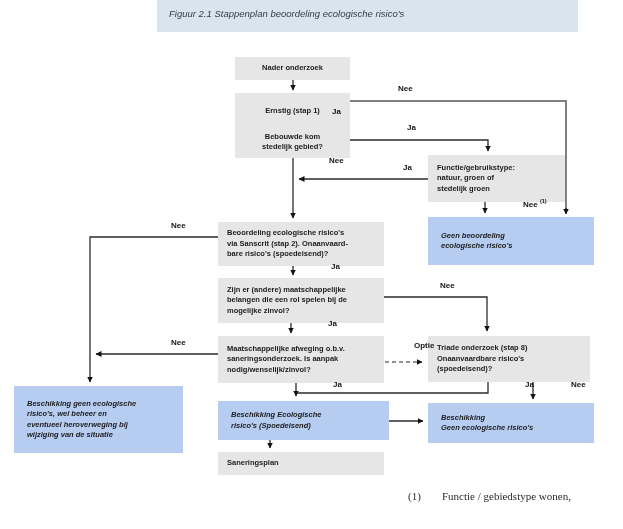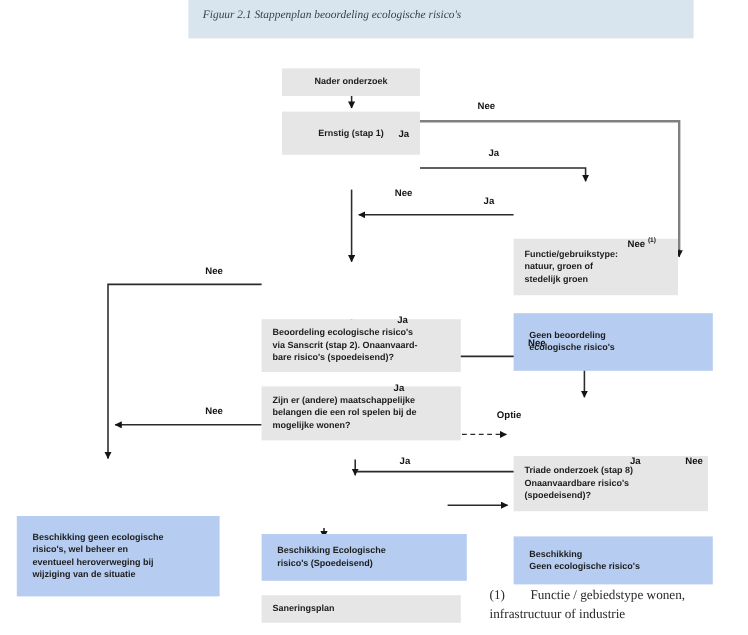--- a/index.html
+++ b/index.html
@@ -6,36 +6,36 @@
   .canvas {
     position:relative; width:623px; height:529px; background:#ffffff;
     font-family:"Liberation Sans", sans-serif; overflow:hidden;
   }
   .title-strip {
     position:absolute; left:157px; top:0; width:421px; height:32px;
     background:var(--title-strip,#d9e5ee);
   }
   .title-text {
     position:absolute; left:12px; top:8px;
-    font-family:Liberation Serif, serif; font-style:italic;
+    font-family:Liberation Sans, sans-serif; font-style:italic;
     font-size:9.5px; color:#33414c; white-space:nowrap;
   }
   svg.wires { position:absolute; left:0; top:0; width:623px; height:529px; }
   .wire { stroke:#2b2b2b; stroke-width:1.3; fill:none; }
   .wire-gray { stroke:#808080; stroke-width:2; fill:none; }
   .wire-dash { stroke:#2b2b2b; stroke-width:1.2; fill:none; stroke-dasharray:4 3; }
   .node {
     position:absolute; display:flex; align-items:center;
     font-size:7.5px; font-weight:bold; color:#1c1c1c;
     line-height:1.4; white-space:pre-line;
   }
   .node.gray { background:var(--gray-box,#e6e6e6); }
-  .node.blue { background:var(--blue-box,#b6cdf1); }
+  .node.blue { background:var(--blue-box,#b6cdf1);font-style:italic; }
   .node.center { justify-content:center; text-align:center; }
-  .node.left { padding-left:9px; padding-right:3px;margin-top:44px; }
+  .node.left { padding-left:9px; padding-right:3px; }
   .node.blue.left { padding-left:13px; }
   .lbl {
     position:absolute; font-size:8px; font-weight:bold; color:#141414;
     white-space:nowrap;
     padding-left:31px;
   }
   .lbl sup { font-size:5.5px; font-weight:bold; }
   .footnote {
     position:absolute; left:408px; top:489px; width:172px;
     font-family:"Liberation Serif", serif; font-size:11px; color:#2a2a2a;
@@ -76,36 +76,41 @@
     <path class="wire" d="M488,382 V393 H297"></path>
     <path class="wire" d="M533,382 V399" marker-end="url(#arr)"></path>
     <path class="wire" d="M373,421 H423" marker-end="url(#arr)"></path>
     <path class="wire" d="M270,440 V448" marker-end="url(#arr)"></path>
   </svg>
 
   <div class="node gray center" style="left:235px;top:57px;width:115px;height:23px;">Nader onderzoek</div>
 
   <div class="node gray center" style="left:235px;top:93px;width:115px;height:36px;">Ernstig (stap 1)</div>
 
+  <div class="node gray center" style="left:235px;top:126px;width:115px;height:32px;">Bebouwde kom
+stedelijk gebied?</div>
 
   <div class="node gray left" style="left:428px;top:155px;width:125px;height:47px;">Functie/gebruikstype:
 natuur, groen of
 stedelijk groen</div>
 
   <div class="node blue left" style="left:428px;top:217px;width:150px;height:48px;">Geen beoordeling
 ecologische risico's</div>
 
   <div class="node gray left" style="left:218px;top:222px;width:154px;height:44px;">Beoordeling ecologische risico's
 via Sanscrit (stap 2). Onaanvaard-
 bare risico's (spoedeisend)?</div>
 
   <div class="node gray left" style="left:218px;top:278px;width:154px;height:45px;">Zijn er (andere) maatschappelijke
 belangen die een rol spelen bij de
-mogelijke wonen?</div>
+mogelijke zinvol?</div>
 
+  <div class="node gray left" style="left:218px;top:336px;width:154px;height:47px;">Maatschappelijke afweging o.b.v.
+saneringsonderzoek. Is aanpak
+nodig/wenselijk/zinvol?</div>
 
   <div class="node gray left" style="left:428px;top:336px;width:150px;height:46px;">Triade onderzoek (stap 8)
 Onaanvaardbare risico's
 (spoedeisend)?</div>
 
   <div class="node blue left" style="left:14px;top:386px;width:153px;height:67px;">Beschikking geen ecologische
 risico's, wel beheer en
 eventueel heroverweging bij
 wijziging van de situatie</div>
 
@@ -128,16 +133,15 @@
   <span class="lbl" style="left:409px;top:281px;">Nee</span>
   <span class="lbl" style="left:297px;top:319px;">Ja</span>
   <span class="lbl" style="left:140px;top:338px;">Nee</span>
   <span class="lbl" style="left:383px;top:341px;text-align:center;">Optie</span>
   <span class="lbl" style="left:302px;top:380px;">Ja</span>
   <span class="lbl" style="left:494px;top:380px;">Ja</span>
   <span class="lbl" style="left:540px;top:380px;">Nee</span>
 
   <div class="footnote">
     <div><span class="fn-marker">(1)</span><span>Functie / gebiedstype wonen,</span></div>
-    <div>infrastructuur of industrie</div>
   </div>
 
 </div>
 
 </body></html>

